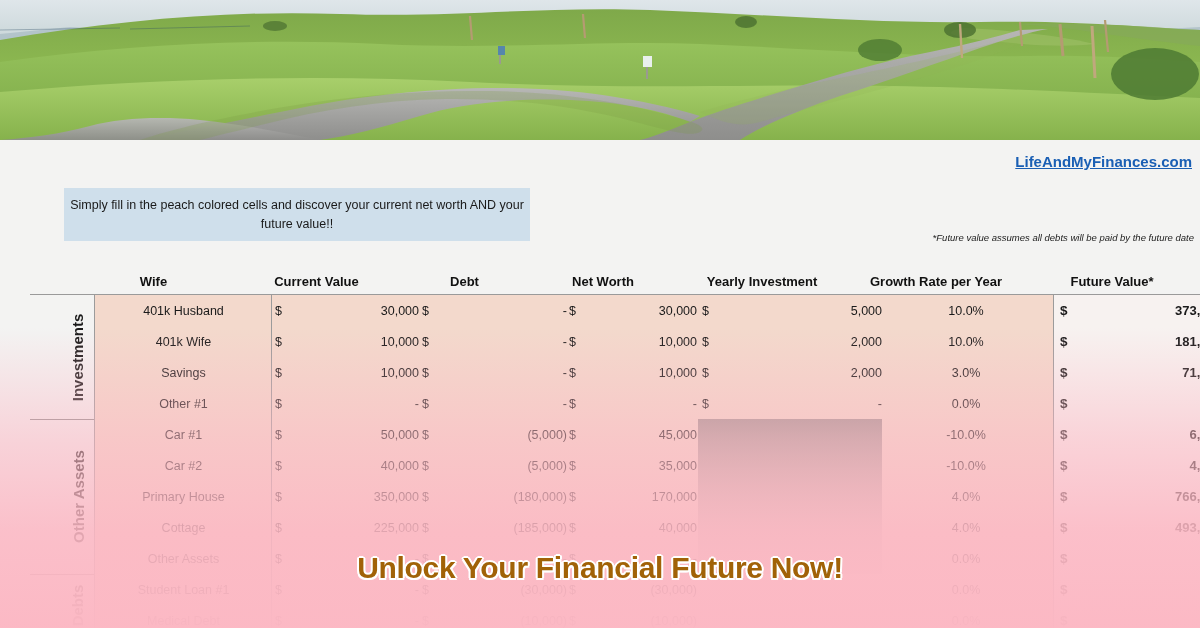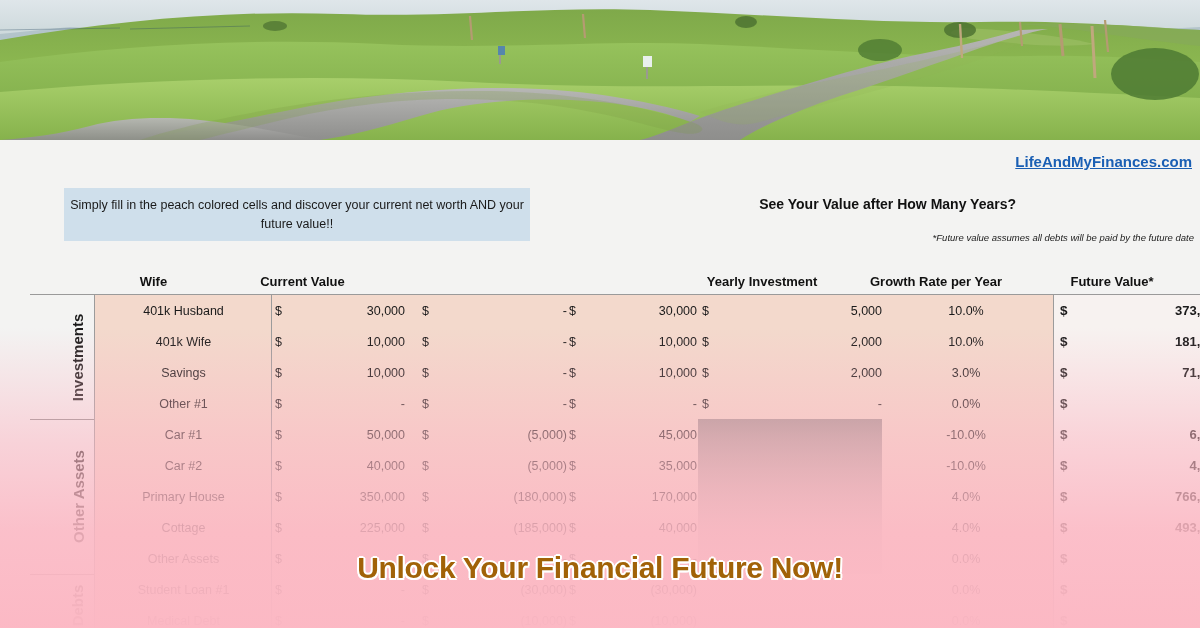--- a/index.html
+++ b/index.html
@@ -62,21 +62,21 @@
   .c-right { justify-content:flex-end; }
   .c-center{ justify-content:center;text-align:right; }
 
   .hdr { font-size:13px; font-weight:bold; color:#111; justify-content:center; }
 
   .dollar { position:absolute; top:0; height:100%; display:flex; align-items:center;
             font-size:12.5px; color:#1a1a1a; }
 
   
   .col-item  { left:66px;  width:175px; }
-  .col-cv    { left:230px; width:145px; }
+  .col-cv    { left:244px; width:145px; }
   .col-cvD   { left:245px; }
   .col-debt  { left:392px; width:145px; }
   .col-debtD { left:392px; }
   .col-nw    { left:539px; width:128px; }
   .col-nwD   { left:539px; }
   .col-yi    { left:672px; width:180px; }
   .col-yiD   { left:672px; }
   .col-gr    { left:856px; width:160px; }
   .col-fv    { left:1040px; width:152px; }
   .col-fvD   { left:1030px; }
@@ -196,28 +196,29 @@
           <line x1="130" y1="29" x2="250" y2="26"></line>
       </g>
       <rect x="0" y="0" width="1200" height="140" fill="url(#grassB)" opacity="0"></rect>
     </svg>
   </div>
 
   <div class="sheet">
 
     <div class="site-link">LifeAndMyFinances.com</div>
     <div class="note-box">Simply fill in the peach colored cells and discover your current net worth AND your future value!!</div>
-    <div class="years-label">See Your Value after How Many Years?</div>
     <div class="footnote">*Future value assumes all debts will be paid by the future date</div>
 
     <div class="table">
 
       <div class="row hrow" style="top:0;">
         <div class="cell hdr col-item">Wife</div>
         <div class="cell hdr col-cv">Current Value</div>
+        <div class="cell hdr col-debt">Debt</div>
+        <div class="cell hdr col-nw">Net Worth</div>
         <div class="cell hdr col-yi">Yearly Investment</div>
         <div class="cell hdr col-gr">Growth Rate per Year</div>
         <div class="cell hdr col-fv" style="left:1024px;width:176px;">Future Value*</div>
       </div>
       <div class="hdr-line" style="top:26px;"></div>
       <div id="sections-host">
           <div class="sec" style="top: 27px; height: 124px;">
             <div class="sec-bg" style="background: rgb(243, 217, 204);"></div>
             <div class="sec-fvbg" style="background: rgb(247, 242, 240);"></div>
             <div class="vlabel">

